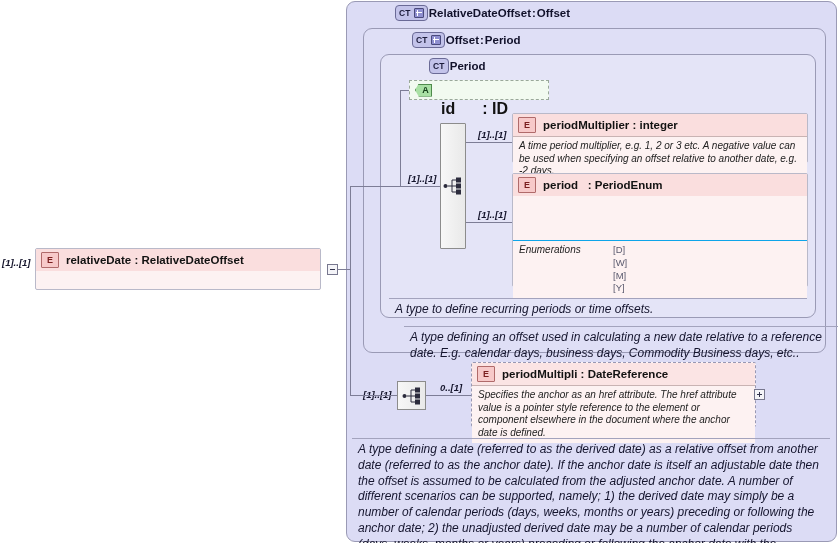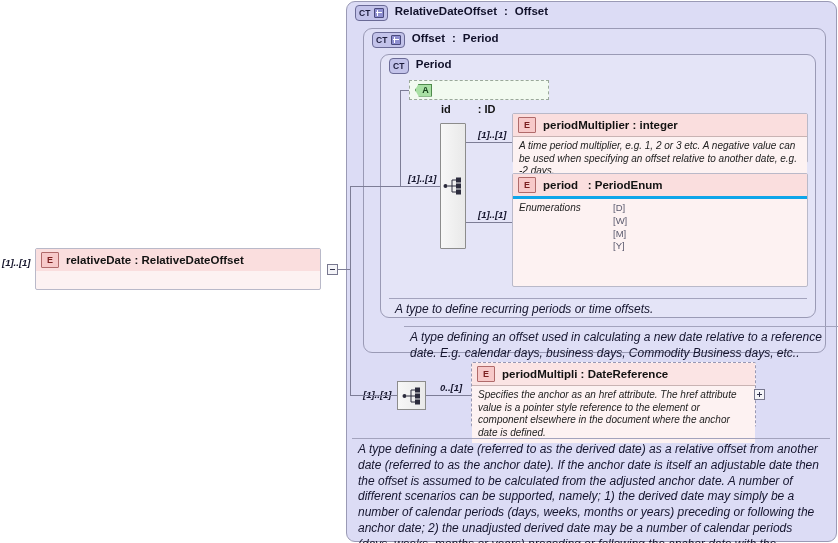--- a/index.html
+++ b/index.html
@@ -12,22 +12,22 @@
   
   .panel{
     position:absolute;box-sizing:border-box;
     background:#dcdcf5;
     border:1px solid #9a9ab5;
     border-radius:9px;
   }
   .panel-l2{background:#dfdff6;}
   .panel-l3{background:#e4e4f7;}
   .panel-hd{
-    position:absolute;display:flex;align-items:flex-start;gap:7px;
-    font-size:11.5px;font-weight:bold;color:#11112a;white-space:nowrap;
+    position:absolute;display:flex;align-items:center;gap:1px;
+    font-size:11.5px;font-weight:bold;color:#11112a;white-space:nowrap;margin-left:40px;
   }
   .panel-hd .tname{font-weight:bold;}
   .panel-hd .tsep{font-weight:bold;}
 
   
   .ct{
     display:inline-flex;align-items:center;justify-content:center;gap:1px;
     height:14px;padding:0 3px;border:1px solid #6a6a96;border-radius:4px;
     background:#c3c3ea;font-size:8.5px;font-weight:bold;color:#1b1b3a;
     letter-spacing:.2px;line-height:1;
@@ -52,22 +52,23 @@
     display:flex;align-items:center;gap:7px;
     padding:3px 6px 3px 5px;background:#fadede;
   }
   .node .nname{font-size:11.5px;font-weight:bold;color:#121212;white-space:nowrap;}
   .node .ndoc{
     border-top:1px solid #c9b3b3;padding:3px 6px 4px 6px;
     font-style:italic;font-size:10px;line-height:1.25;color:#222;
     background:#fdf2f2;
   }
   .node .nenum{
-    border-top:3px solid #0ea5e9;padding:3px 6px 3px 6px;display:flex;gap:10px;
+    border-top:1px solid #0ea5e9;padding:3px 6px 3px 6px;display:flex;gap:10px;
     background:#fdf2f2;
+    margin-top:44px;
   }
   .nenum .elabel{font-style:italic;font-size:10px;color:#222;width:84px;flex:none;}
   .nenum .evals{display:flex;flex-direction:column;}
   .nenum .evals span{font-size:9.5px;color:#5a5a6e;line-height:1.35;}
 
   
   .eicon{
     flex:none;display:inline-flex;align-items:center;justify-content:center;
     width:16px;height:14px;border:1px solid #b06a6a;background:#f7c9c9;
     font-size:9px;font-weight:bold;color:#7a1f1f;border-radius:1px;
@@ -79,21 +80,21 @@
     background:#f2faf0;border:1px dashed #9aa89a;
     display:flex;align-items:center;gap:9px;padding-left:5px;
   }
   .aicon{
     flex:none;display:inline-flex;align-items:center;justify-content:center;
     width:17px;height:13px;background:#a9e0a4;border:1px solid #4f8a4c;
     font-size:9px;font-weight:bold;color:#14401a;
     clip-path:polygon(22% 0%,100% 0%,100% 100%,22% 100%,0% 50%);
     padding-left:4px;box-sizing:border-box;
   }
-  .attr .aname{font-size:11px;font-weight:bold;color:#121212;white-space:nowrap;margin-top:38px;}
+  .attr .aname{font-size:16px;font-weight:bold;color:#121212;white-space:nowrap;margin-top:38px;}
 
   
   .seq{position:absolute;box-sizing:border-box;background:linear-gradient(90deg,#f7f7f7,#e9e9e9);
        border:1px solid #8c8c8c;display:flex;align-items:center;justify-content:center;}
   .seq.tall{border-radius:1px;}
 
   
   .ln{position:absolute;background:#7d7d96;}
   .lnh{height:1px;}
   .lnv{width:1px;}

